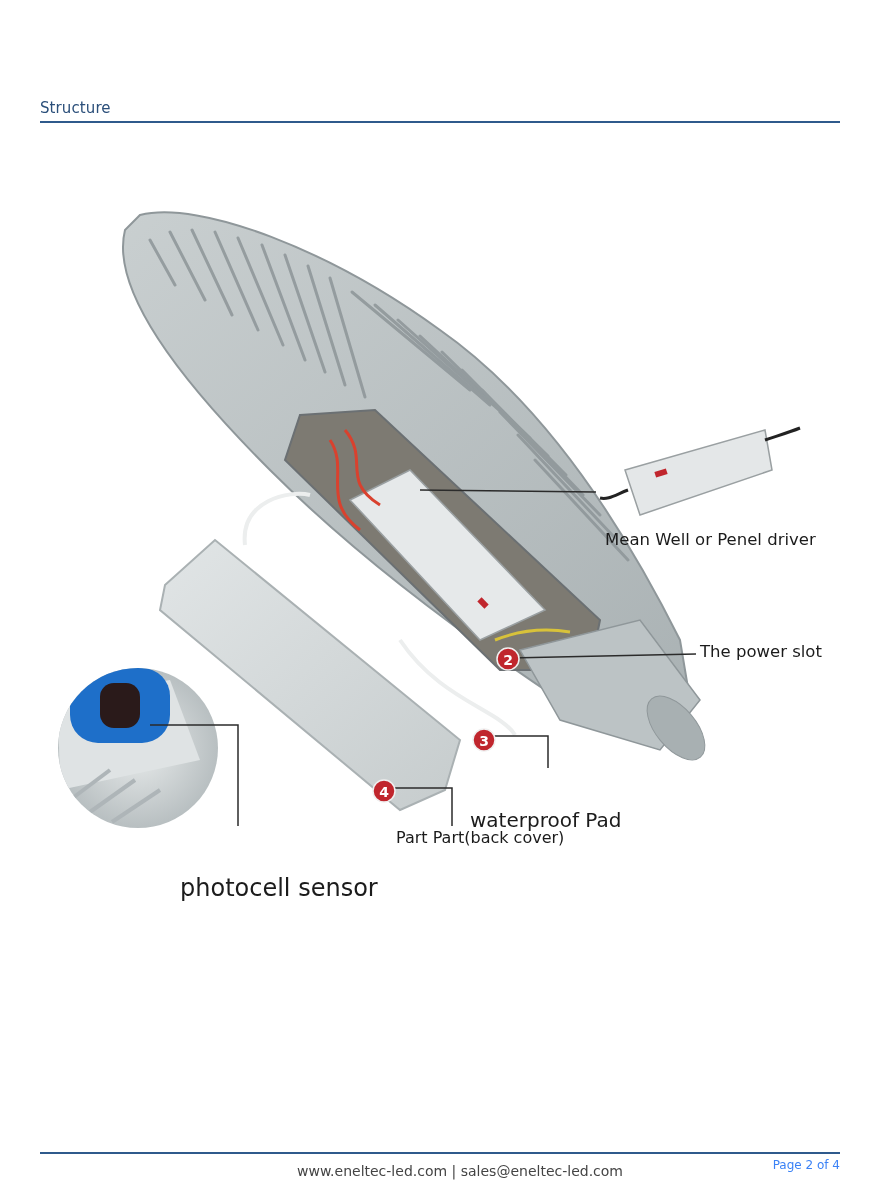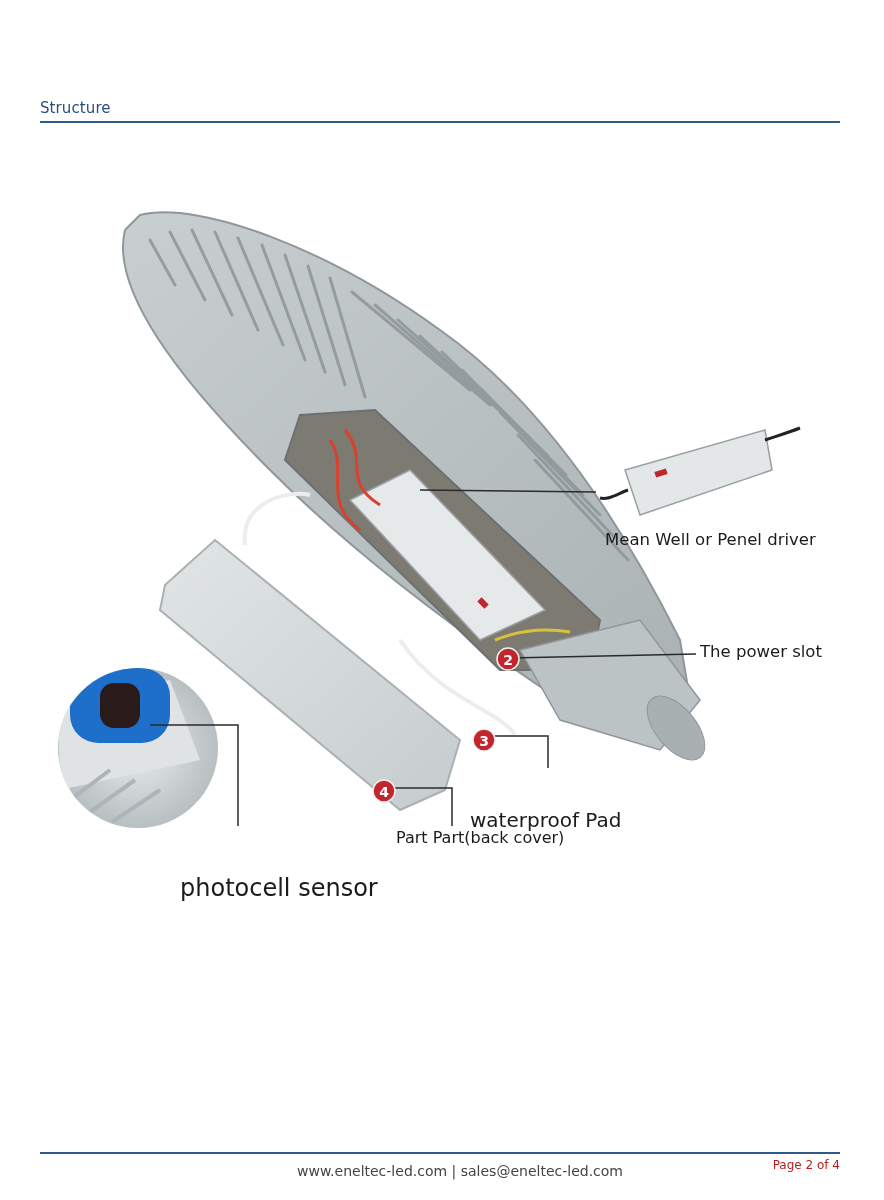--- a/index.html
+++ b/index.html
@@ -8,21 +8,21 @@
   .rule-top { position: absolute; left: 40px; top: 121px; width: 800px; height: 2px; background: #2f5a8c; }
   .figure { position: absolute; left: 0; top: 180px; width: 884px; height: 700px; }
   .label { position: absolute; color: #1b1b1b; font-family: "DejaVu Sans", sans-serif; font-weight: normal; white-space: nowrap; }
   .lbl-driver { left: 605px; top: 530px; font-size: 16.5px; }
   .lbl-power { left: 700px; top: 642px; font-size: 16.5px; text-align: center; }
   .lbl-pad { left: 470px; top: 768px; font-size: 20px; margin-top: 40px; }
   .lbl-fixed { left: 396px; top: 828px; font-size: 16px; }
   .lbl-photo { left: 180px; top: 826px; font-size: 24px; font-weight: normal; margin-top: 48px; }
   .rule-bottom { position: absolute; left: 40px; top: 1152px; width: 800px; height: 2px; background: #2f5a8c; }
   .footer-contact { position: absolute; left: 0; width: 920px; top: 1163px; text-align: center; font-size: 14px; color: #444; }
-  .page-num { position: absolute; right: 44px; top: 1158px; font-size: 12px; color: #b91c1c; }
+  .page-num { position: absolute; right: 44px; top: 1158px; font-size: 12px; color: #3b82f6; }
 </style>
 </head>
 <body>
 
 <div class="section-title">Structure</div>
 <div class="rule-top"></div>
 
 <div class="figure">
   <svg width="884" height="700" viewBox="0 180 884 700" xmlns="http://www.w3.org/2000/svg">
     <defs>

